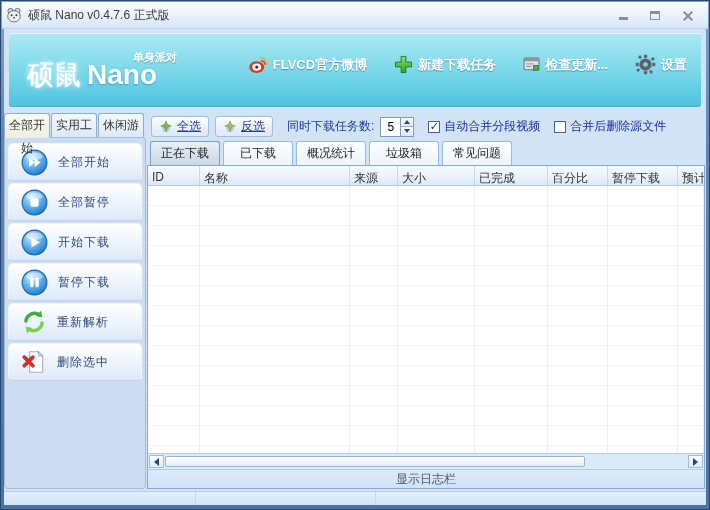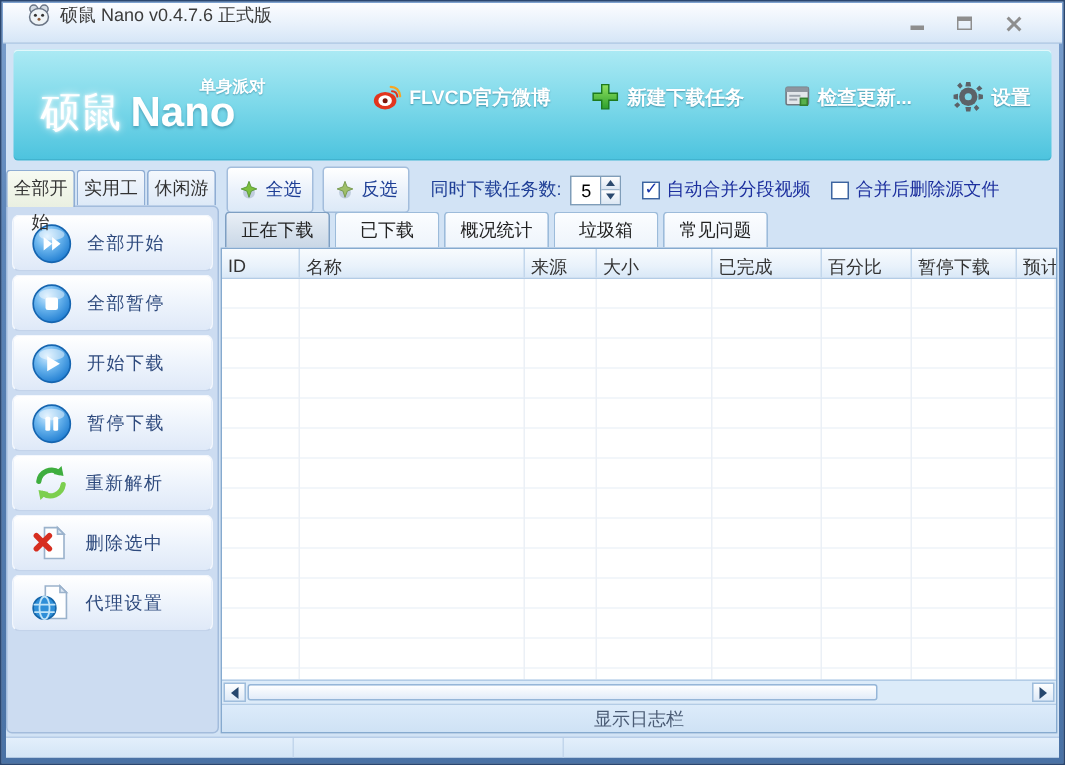--- a/index.html
+++ b/index.html
@@ -6,21 +6,21 @@
   html,body { background:#9db8d9; }
   body { font-family:"Liberation Sans","DejaVu Sans",sans-serif; font-size:12px; }
 
   .win { position:relative; width:710px; height:510px;
          background:linear-gradient(180deg,#7da1cf 0%,#5c85b8 30%,#4a72a5 100%);
          border:1px solid #2a466f; overflow:hidden; }
 
   
   .titlebar { position:absolute; top:1px; left:1px; right:1px; height:27px;
     background:linear-gradient(180deg,#fcfdff 0%,#e8f1fb 55%,#d6e6f7 100%);
-    border-bottom:1px solid #c0d4ea; display:flex; padding:0 16px; }
+    border-bottom:1px solid #c0d4ea; display:flex; align-items:center; padding:0 4px; }
   .title-text { color:#3c3c3c; margin-left:6px; font-size:12px; }
   .win-controls { margin-left:auto; display:flex; gap:10px; align-items:center; padding-right:6px; }
   .ctl { width:22px; height:18px; display:flex; align-items:center; justify-content:center; cursor:default; }
   .glyph-min { width:9px; height:3px; background:#8e8e8e; margin-top:7px; }
   .glyph-max { width:10px; height:9px; border:1px solid #8e8e8e; border-top:3px solid #8e8e8e; }
   .glyph-close { position:relative; width:11px; height:11px; }
   .glyph-close i { position:absolute; left:5px; top:0; width:2px; height:12px; background:#8e8e8e; }
   .glyph-close i:first-child { transform:rotate(45deg); }
   .glyph-close i:last-child { transform:rotate(-45deg); }
 
@@ -55,23 +55,23 @@
     padding:5px 3px; display:flex; flex-direction:column; gap:2px; }
   .side-btn { height:38px; flex:none; display:flex; align-items:center; gap:10px; padding-left:12px;
     background:linear-gradient(180deg,#ffffff 0%,#eef4fc 50%,#dfe9f8 100%);
     border:1px solid #f3f7fd; border-bottom:1px solid #c3d3ea; border-radius:5px;
     color:#2e4a7d; font-size:12px; cursor:default; }
   .side-btn .lbl { letter-spacing:1px; }
 
   
   .toolbar { position:absolute; left:142px; right:1px; top:84px; height:27px;
     display:flex; align-items:center; gap:6px; padding-left:5px; }
-  .tb-btn { height:31px; display:flex; align-items:center; gap:4px; padding:0 7px;
+  .tb-btn { height:21px; display:flex; align-items:center; gap:4px; padding:0 7px;
     background:linear-gradient(#ffffff,#ebf2fb 50%,#dce9f7);
-    border:1px solid #a3bddc; border-radius:3px; color:#1f3f96; cursor:default; white-space:nowrap; }
+    border:1px solid #a3bddc; border-radius:3px; color:#1f3f96; cursor:default; white-space:nowrap;text-decoration:underline; }
   .tb-label { color:#1f3f96; margin-left:8px; white-space:nowrap; }
   .spinner { width:34px; height:20px; background:#fff; border:1px solid #7f9db9; display:flex; }
   .spin-val { flex:1; text-align:center; line-height:18px; color:#000; }
   .spin-btns { width:13px; display:flex; flex-direction:column; border-left:1px solid #7f9db9; }
   .spin-up,.spin-dn { flex:1; display:flex; align-items:center; justify-content:center;
     background:linear-gradient(#fefefe,#dce7f3); cursor:default; }
   .spin-up { border-bottom:1px solid #9fb6cc; }
   .tri-up { width:0;height:0;border-left:3px solid transparent;border-right:3px solid transparent;border-bottom:4px solid #2c4a6e; }
   .tri-dn { width:0;height:0;border-left:3px solid transparent;border-right:3px solid transparent;border-top:4px solid #2c4a6e; }
   .cb-wrap { display:flex; align-items:center; gap:4px; margin-left:8px; color:#1c2f9e; cursor:default; white-space:nowrap; }
@@ -285,30 +285,20 @@
 
       <div class="side-btn">
         <svg width="26" height="26" viewBox="0 0 24 24">
           <path d="M8 2.5h8l4 4v15H8z" fill="#fdfeff" stroke="#9ab2cc"></path>
           <path d="M16 2.5l4 4h-4z" fill="#dbe6f2" stroke="#9ab2cc"></path>
           <path d="M3 7.5l8 8M11 7.5l-8 8" stroke="#d62e20" stroke-width="3.4" stroke-linecap="round"></path>
         </svg>
         <span class="lbl">删除选中</span>
       </div>
 
-      <div class="side-btn">
-        <svg width="26" height="26" viewBox="0 0 24 24">
-          <path d="M8.5 1.5h9l4 4v16h-13z" fill="#fdfeff" stroke="#9ab2cc"></path>
-          <path d="M17.5 1.5l4 4h-4z" fill="#dbe6f2" stroke="#9ab2cc"></path>
-          <circle cx="8" cy="15" r="7" fill="#2f8fd8" stroke="#1565a8"></circle>
-          <ellipse cx="8" cy="15" rx="3.1" ry="7" fill="none" stroke="#bfe3f8" stroke-width="1.1"></ellipse>
-          <path d="M1.3 13h13.4M1.7 17.6h12.6" stroke="#bfe3f8" stroke-width="1.1" fill="none"></path>
-        </svg>
-        <span class="lbl">代理设置</span>
-      </div>
 
     </div>
 
     <div class="toolbar">
       <span class="tb-btn">
         <svg width="14" height="14" viewBox="0 0 16 16">
           <circle cx="8" cy="9.5" r="4.5" fill="#b9c7d8" opacity=".85"></circle>
           <path d="M8 1l1.6 4.2L14 6.8l-4.2 1.6L8 13.2 6.4 8.4 2 6.8l4.4-1.6z" fill="#7cbf3f" stroke="#4c8f2a" stroke-width=".6"></path>
         </svg>
         <span>全选</span>

